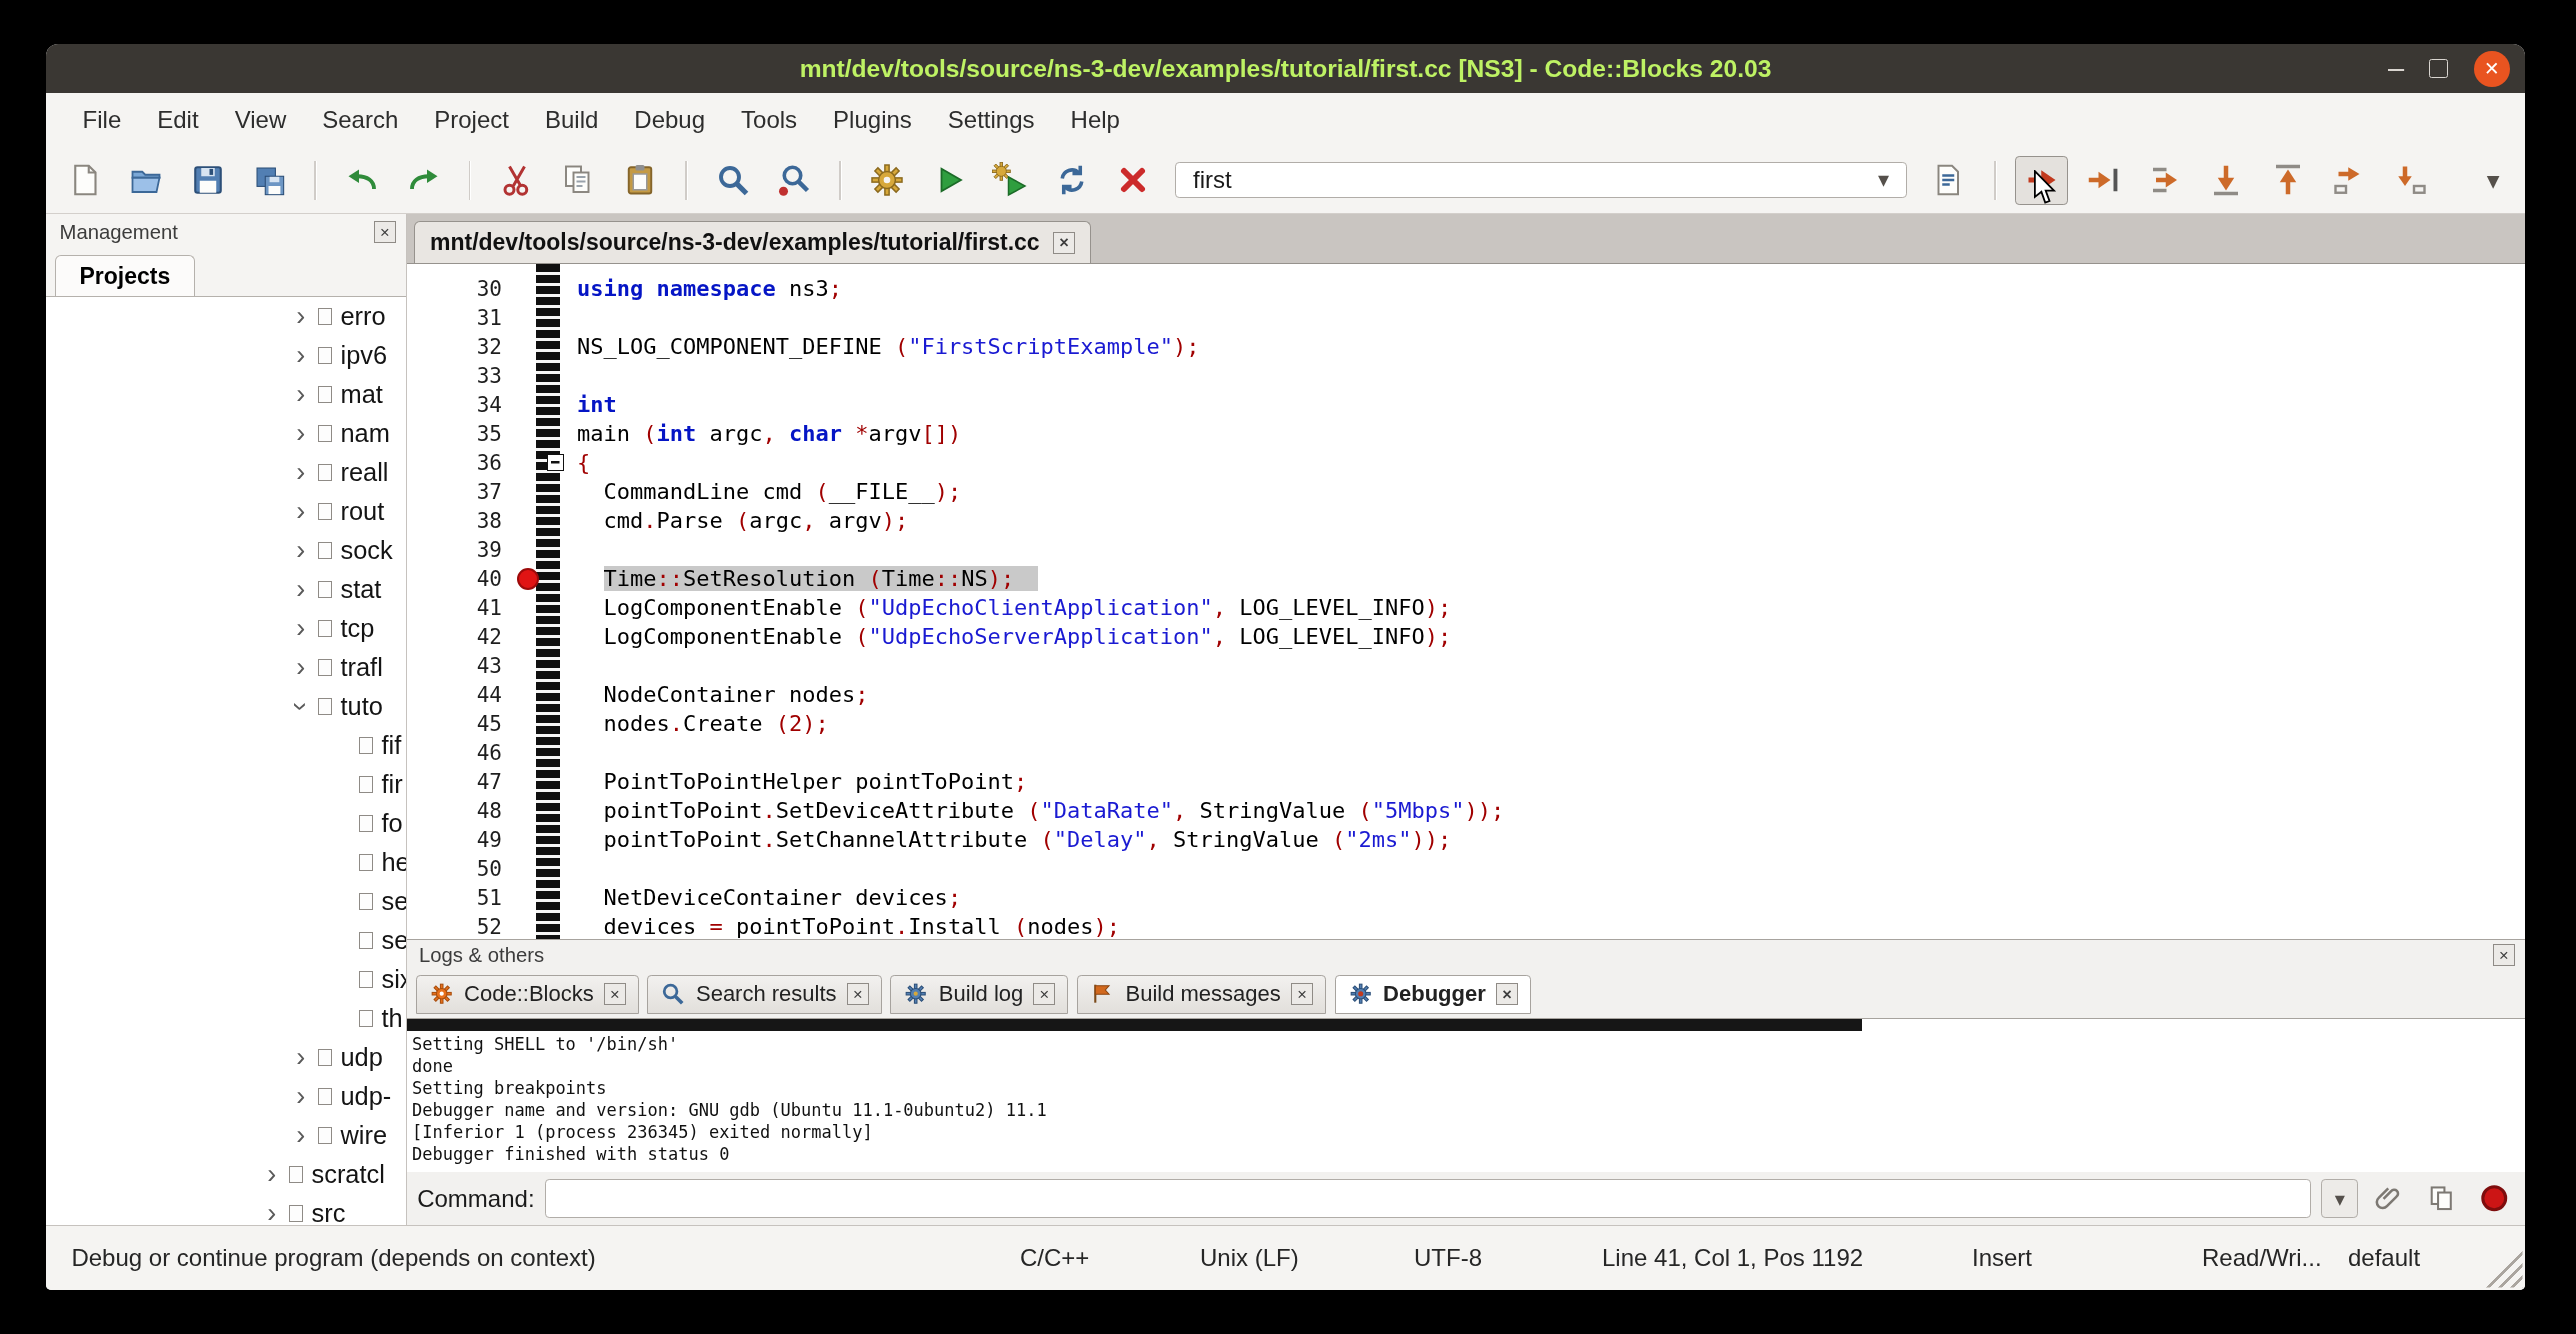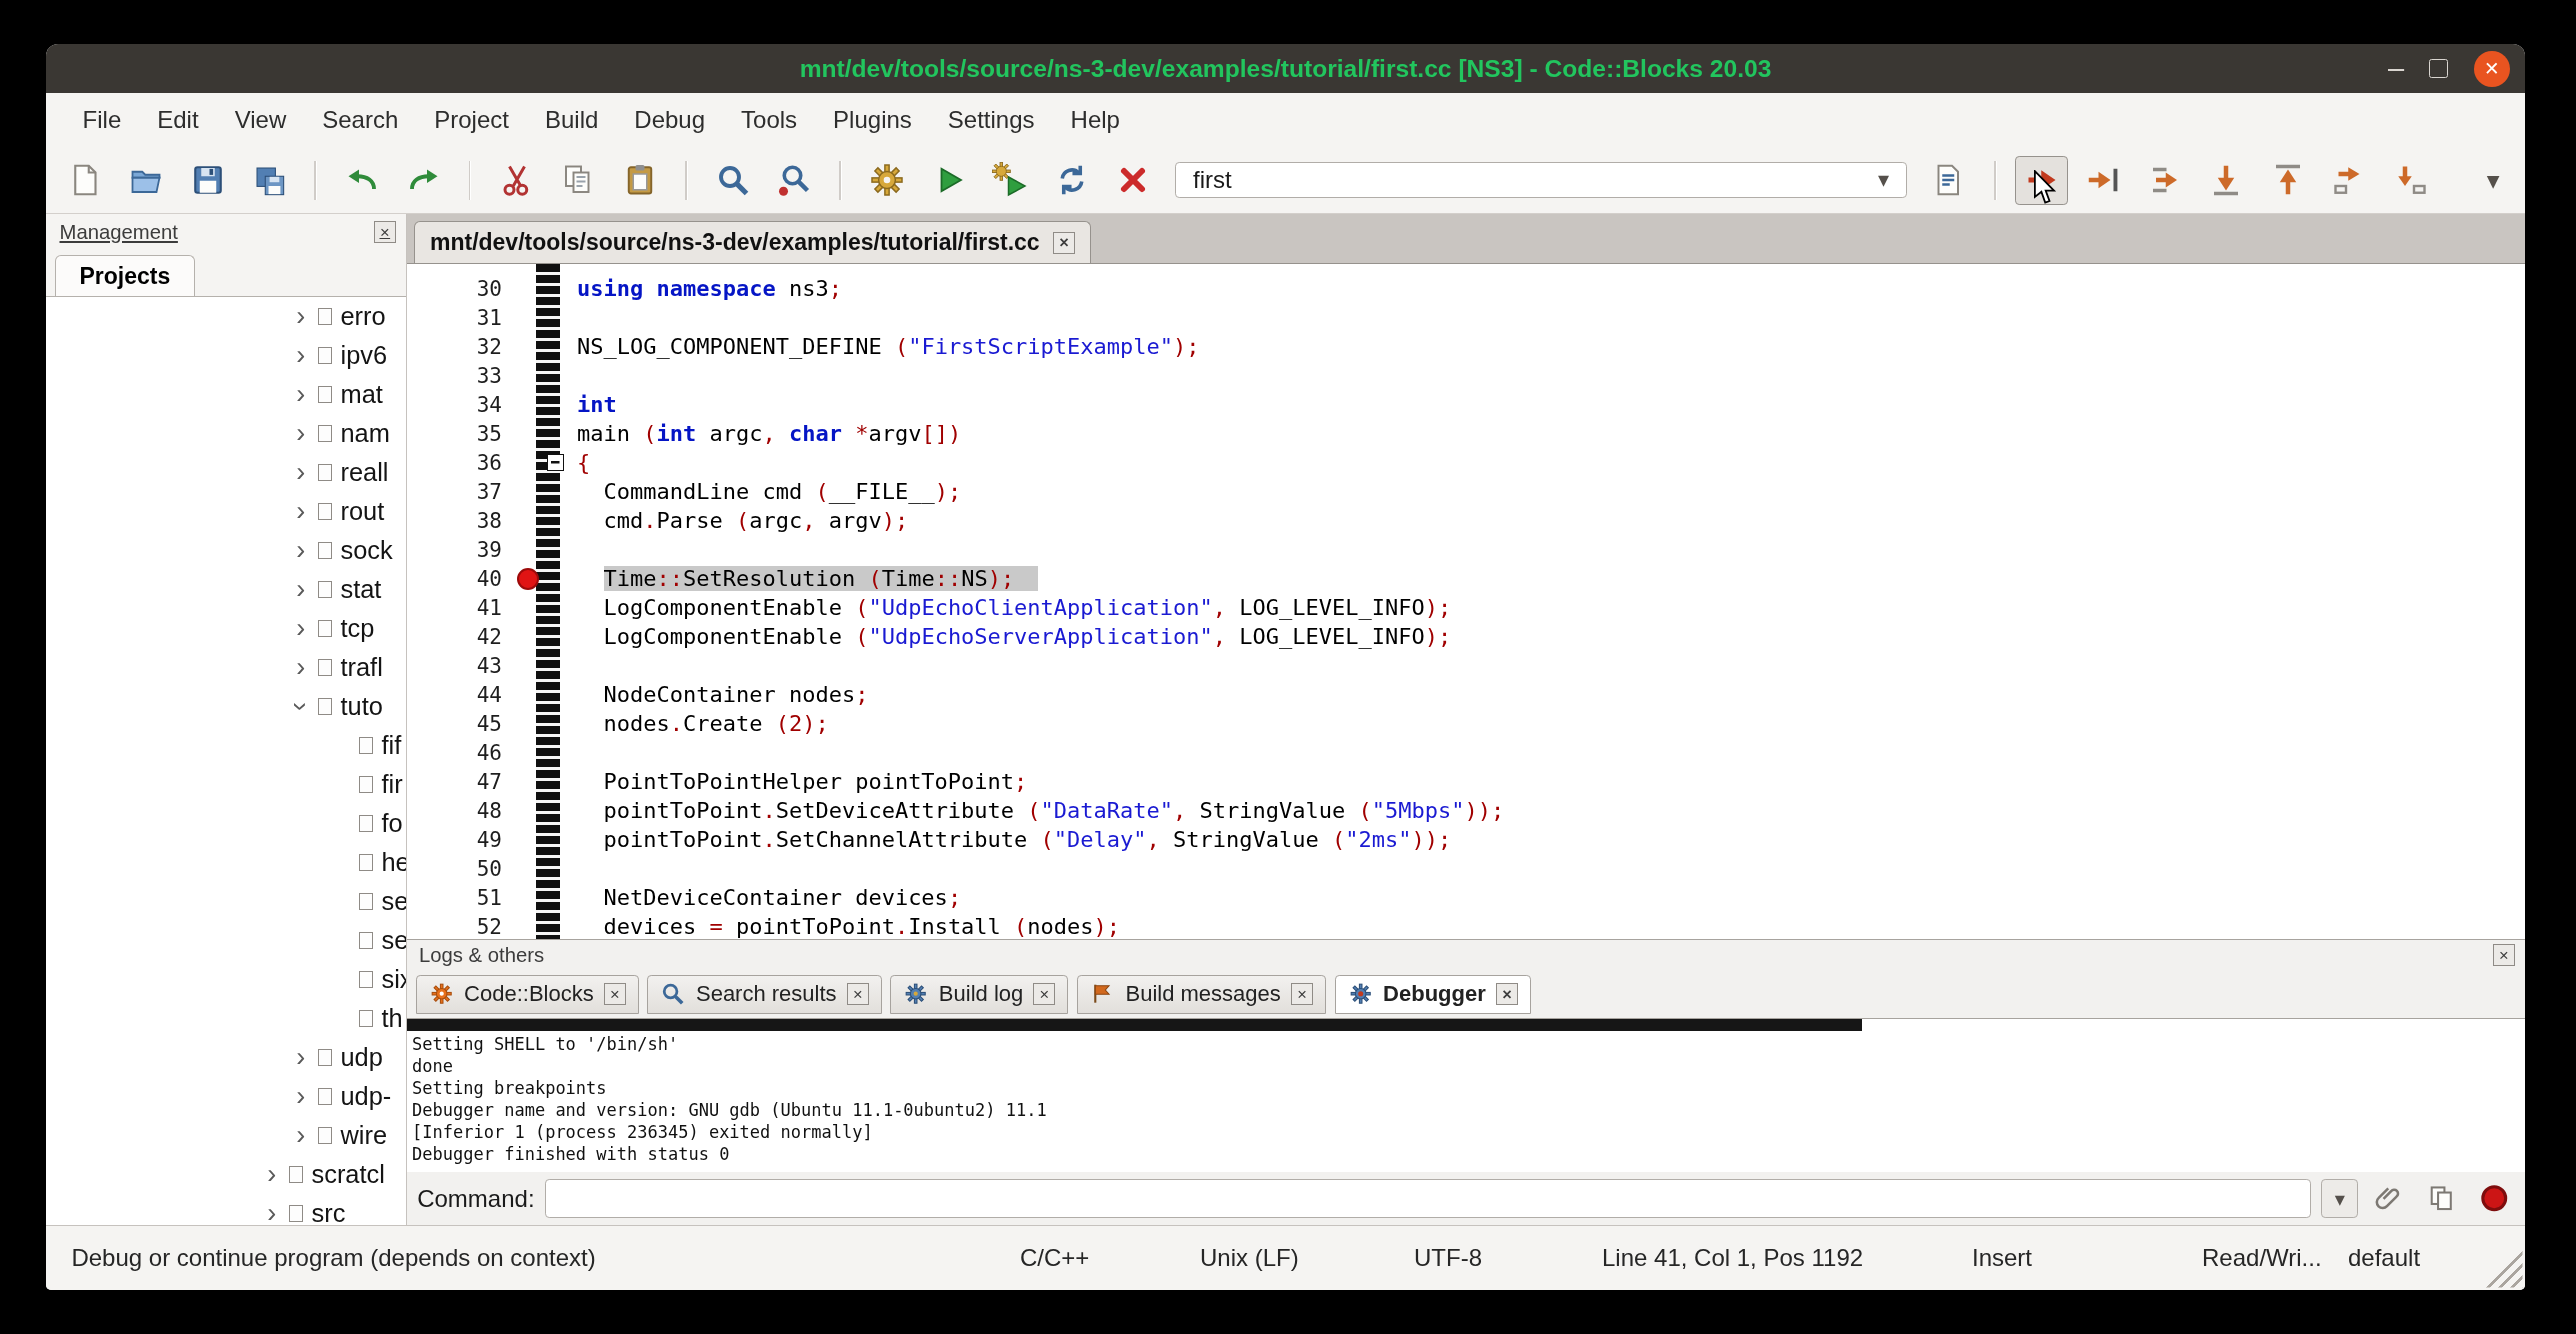--- a/index.html
+++ b/index.html
@@ -4,21 +4,21 @@
 <style>
   html,body{margin:0;padding:0;}
   body{width:2576px;height:1335px;background:#000;position:relative;overflow:hidden;
        font-family:"Liberation Sans",sans-serif;}
   .window{position:absolute;left:46px;top:44px;width:2479px;height:1246px;
           border-radius:12px 12px 5.1px 5.1px;overflow:hidden;display:flex;flex-direction:column;
           background:#f5f4f2;box-shadow:0 12px 51px rgba(0,0,0,.65);}
 
   
   .titlebar{flex:0 0 49px;background:#3a3733;position:relative;display:flex;align-items:center;justify-content:center;}
-  .title{color:#22c55e;font-weight:bold;font-size:24.6px;}
+  .title{color:#bef264;font-weight:bold;font-size:24.6px;}
   .win-controls{position:absolute;right:15.2px;top:0;height:100%;display:flex;align-items:center;gap:25.4px;}
   .min-glyph{color:#d9d5d0;font-size:29px;line-height:1;}
   .maxbox{width:17px;height:17px;border:1.7px solid #d9d5d0;border-radius:2.5px;}
   .close-circle{width:36px;height:36px;border-radius:50%;background:#e95420;display:flex;align-items:center;justify-content:center;color:#fff;font-size:18.6px;}
 
   
   .menubar{flex:0 0 54px;display:flex;align-items:center;padding:0 18.6px;font-size:24px;color:#2d2d2d;}
   .menu-item{padding:0 18px;height:54px;display:flex;align-items:center;}
 
   
@@ -28,21 +28,21 @@
   .tbtn.hovered{background:#e4e1dd;border:0.8px solid #96928d;}
   .tsep{flex:0 0 1.7px;height:39px;background:#d0ccc8;border-right:1.7px solid #fff;margin:0 10.2px;}
   .combo{flex:0 0 732px;height:36px;background:#fff;border:0.8px solid #b1ada8;border-radius:4.2px;display:flex;align-items:center;justify-content:space-between;padding:0 17px;font-size:24px;color:#1a1a1a;margin:0 6.8px;box-sizing:border-box;}
   .combo .dd{color:#55504b;font-size:22px;}
   .overflow-btn{margin-left:auto;color:#55504b;font-size:25.4px;padding:0 13.5px;}
   .cursor-svg{position:absolute;left:10.2px;top:13.5px;width:36px;height:47px;z-index:60;pointer-events:none;}
 
   
   .content{flex:1;display:flex;min-height:0;}
   .left-panel{flex:0 0 360px;display:flex;flex-direction:column;border-right:0.8px solid #c6c2be;background:#f5f4f2;min-width:0;}
-  .mgmt-header{flex:0 0 36px;display:flex;align-items:center;justify-content:space-between;padding:0 10.2px 0 13.5px;font-size:20.3px;color:#3c3c3c;text-decoration:underline;}
+  .mgmt-header{flex:0 0 36px;display:flex;align-items:center;justify-content:space-between;padding:0 10.2px 0 13.5px;font-size:20.3px;color:#3c3c3c;}
   .close-box{width:22px;height:22px;border:0.8px solid #8f8b86;background:#eceae7;color:#3c3c3c;font-size:12.7px;display:flex;align-items:center;justify-content:center;flex:0 0 auto;box-sizing:border-box;}
   .proj-tab-row{flex:0 0 46px;display:flex;align-items:flex-end;padding-left:8.5px;border-bottom:0.8px solid #b5b1ac;text-align:right;}
   .proj-tab{height:40px;padding:0 24px;background:#fcfbfa;border:0.8px solid #b5b1ac;border-bottom:none;border-radius:6px 6px 0 0;display:flex;align-items:center;font-weight:bold;font-size:23px;}
   .tree{flex:1;background:#fff;overflow:hidden;}
   .tree-row{height:39px;display:flex;align-items:center;font-size:25.4px;white-space:nowrap;color:#141414;}
   .chev{flex:0 0 25.4px;display:flex;align-items:center;justify-content:center;color:#5a5a5a;font-size:27px;}
   .chev.expanded{transform:rotate(90deg);}
   .fileglyph{flex:0 0 13.5px;height:17px;border:1.7px solid #8f8b86;background:#fdfdfd;margin:0 8.5px 0 5.1px;box-sizing:border-box;}
 
   

